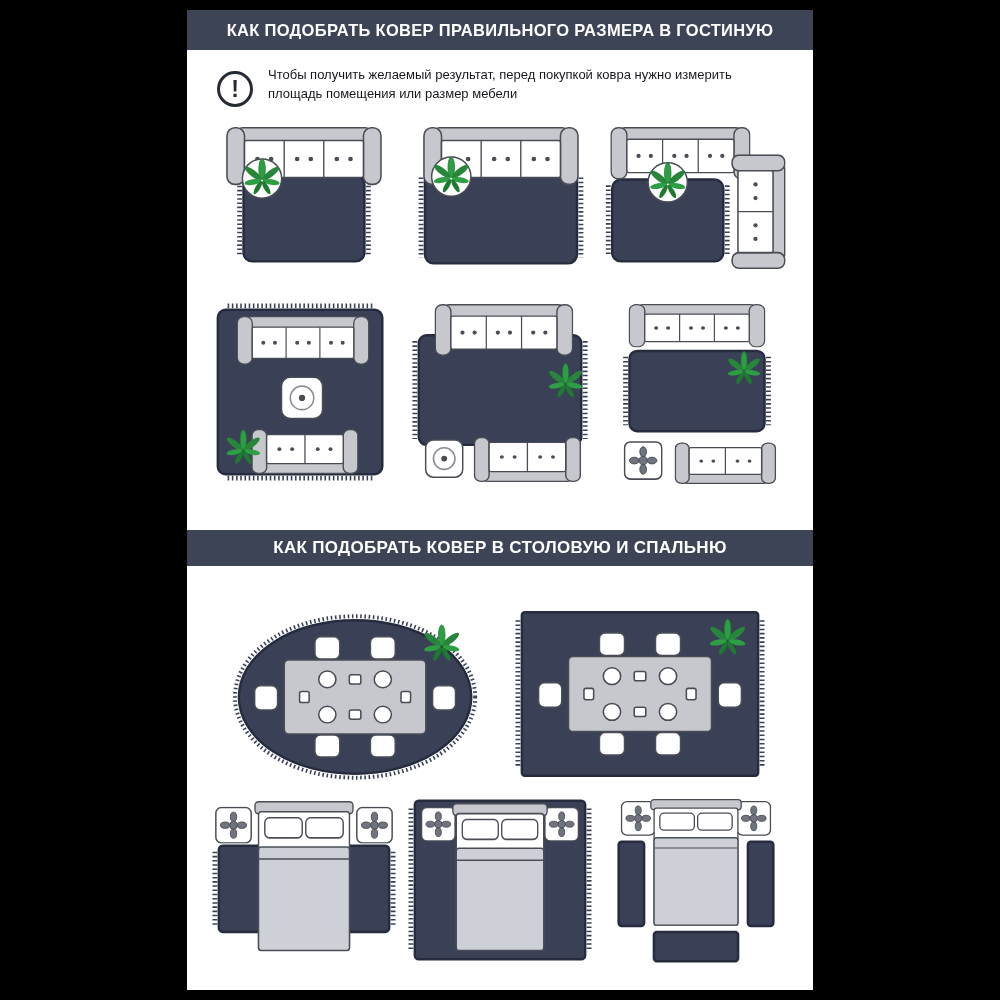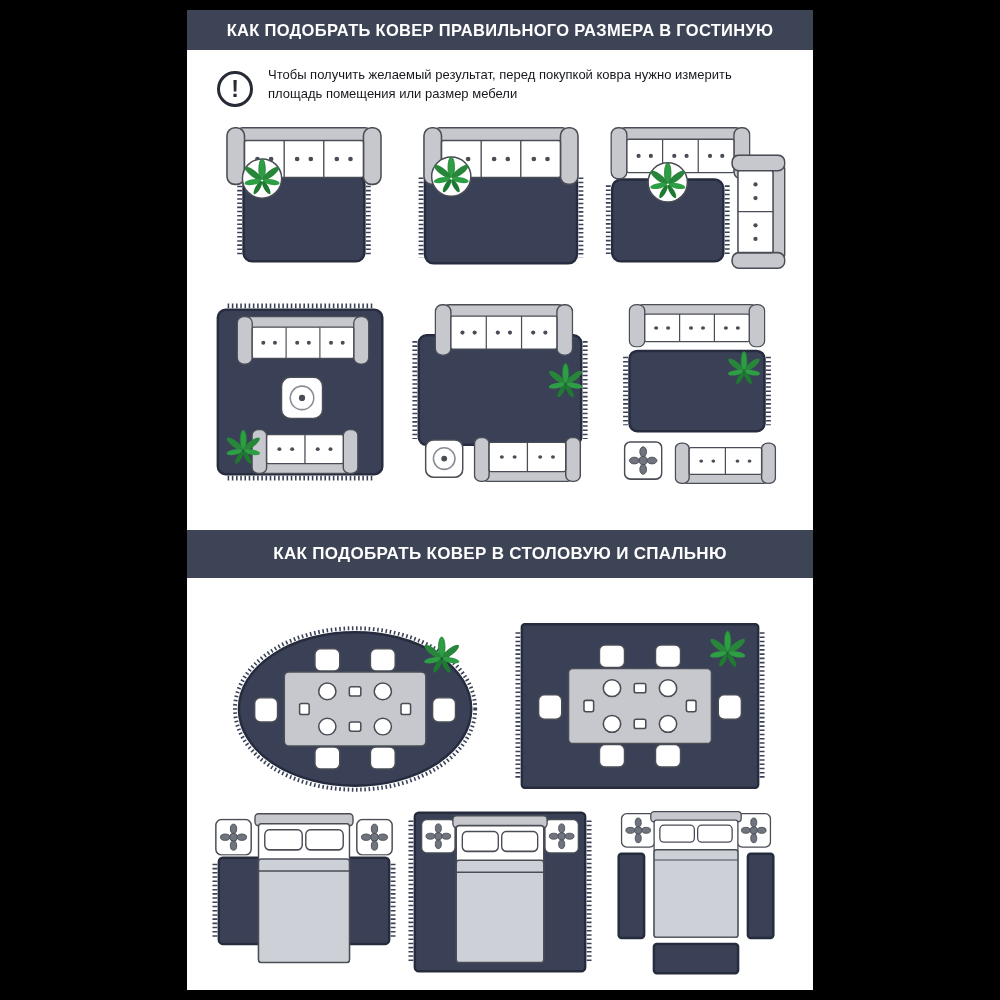--- a/index.html
+++ b/index.html
@@ -9,21 +9,21 @@
     --furn-gray:#c6c8cd;
     --outline:#4a4d55;
     --plant:#2e9e44;
   }
   *{margin:0;padding:0;box-sizing:border-box}
   html,body{width:1000px;height:1000px}
   body{background:#000;font-family:"Liberation Sans",sans-serif;overflow:hidden}
   .panel{width:626px;height:980px;background:#fff;margin:10px auto;overflow:hidden}
   .section-header{background:var(--header-bg);color:#fff;text-align:center;font-weight:bold;
     font-size:16.5px;letter-spacing:.3px;height:40px;display:flex;align-items:center;justify-content:center;padding:0 8px}
-  .section-header.second{height:48px;margin-top:45px;font-size:17px}
+  .section-header.second{height:36px;margin-top:45px;font-size:17px}
   .note{display:flex;align-items:flex-start;gap:15px;margin:16px 0 0 30px}
   .note-icon{flex:0 0 auto;width:36px;height:36px;border:3px solid #272b35;border-radius:50%;
     display:flex;align-items:center;justify-content:center;font-weight:bold;font-size:23px;color:#272b35;margin-top:5px}
   .note-text{font-size:13px;line-height:1.45;color:#16181d;max-width:480px}
   .living-grid{display:grid;grid-template-columns:repeat(3,1fr);gap:24px 6px;padding:14px 20px 0}
   .figure{display:flex;justify-content:center;align-items:flex-start}
   .dining-row{display:flex;justify-content:center;gap:24px;margin-top:40px}
   .bedroom-row{display:flex;justify-content:center;gap:10px;margin-top:12px}
   svg{display:block}
   

